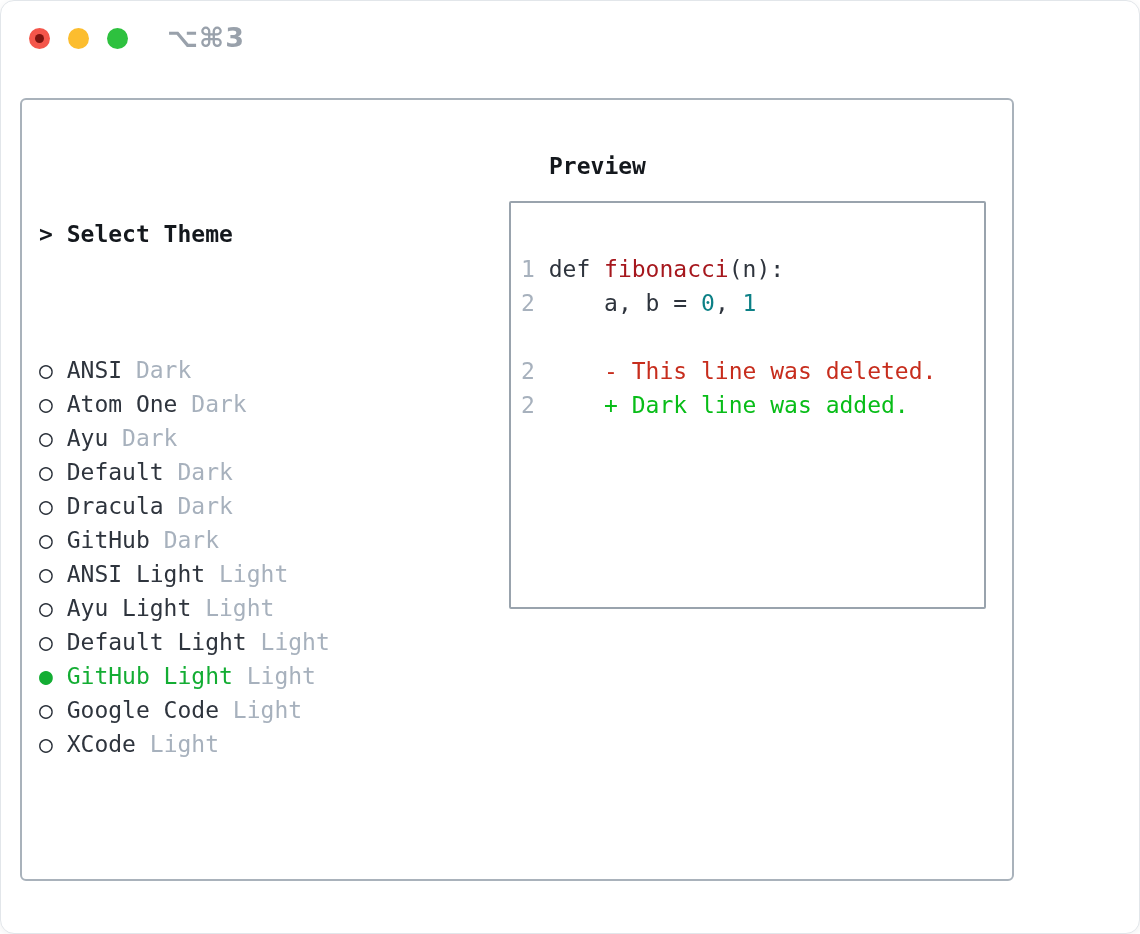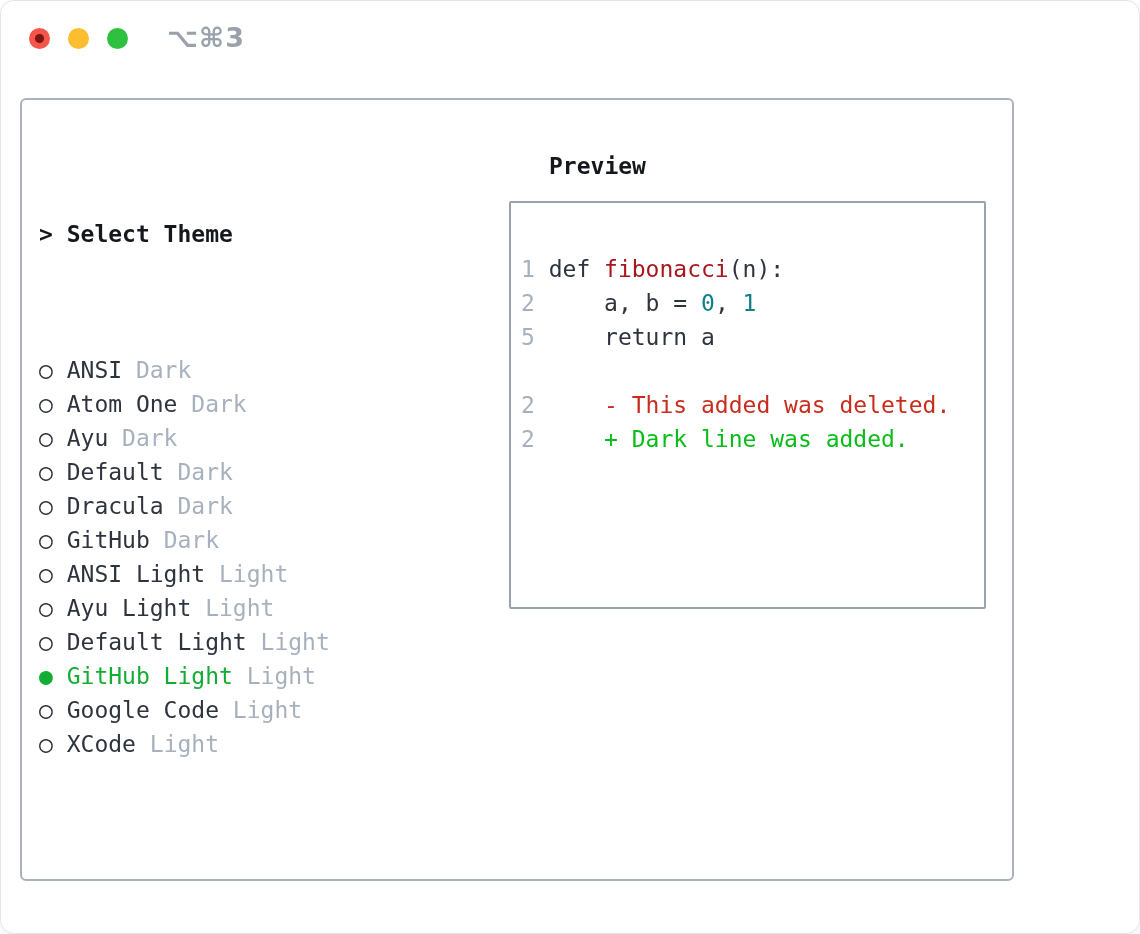--- a/index.html
+++ b/index.html
@@ -95,21 +95,20 @@
       
       
     </div>
 
     <div class="preview-label heading">Preview</div>
 
     <div class="preview-box">
       <div id="code-lines">
           <div class="code-line"><span class="ln">1</span><span class="seg c-text">def </span><span class="seg c-func">fibonacci</span><span class="seg c-text">(n):</span></div>
           <div class="code-line"><span class="ln">2</span><span class="seg c-text">    a, b = </span><span class="seg c-num">0</span><span class="seg c-text">, </span><span class="seg c-num">1</span></div>
-          <div class="code-line"><span class="ln">5</span><span class="seg c-text">    return a</span></div>
           <div class="code-line"><span class="ln"></span></div>
-          <div class="code-line"><span class="ln">2</span><span class="seg c-deleted">    - This added was deleted.</span></div>
+          <div class="code-line"><span class="ln">2</span><span class="seg c-deleted">    - This line was deleted.</span></div>
           <div class="code-line"><span class="ln">2</span><span class="seg c-added">    + Dark line was added.</span></div>
         </div>
     </div>
 
   </div>
 </div>
 
 </body></html>

